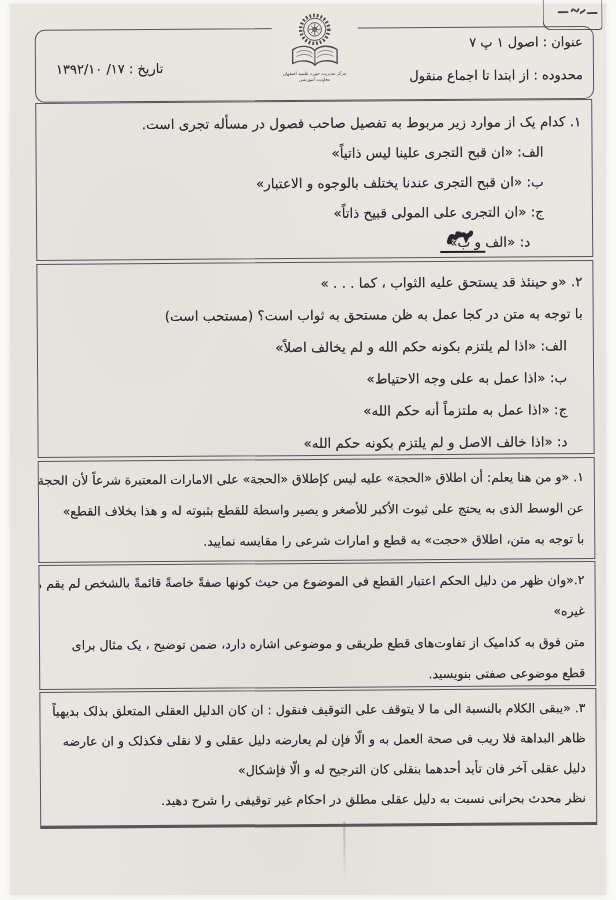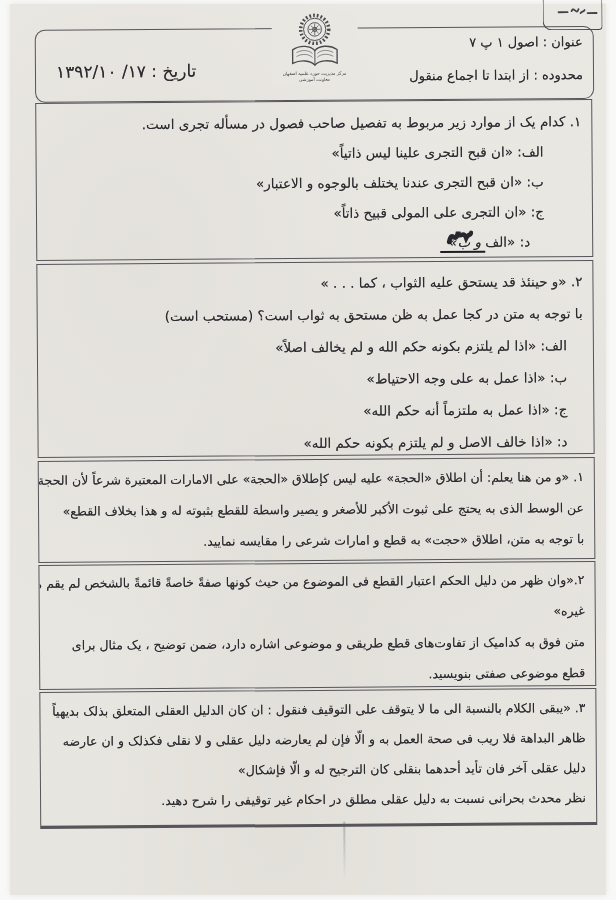--- a/index.html
+++ b/index.html
@@ -25,21 +25,21 @@
   .txt{text-shadow:0 0 .5px rgba(43,43,48,.55);}
 
   
   .header-box{
     position:absolute;left:27px;top:24px;width:557px;height:71px;
     border:1.3px solid #55555a;border-radius:10px;
   }
   .hdr-line{position:absolute;right:10px;white-space:nowrap;font-size:13px;}
   .hdr-title{top:7px;}
   .hdr-scope{top:40px;}
-  .hdr-date{position:absolute;left:18px;top:31px;font-size:17px;white-space:nowrap;}
+  .hdr-date{position:absolute;left:18px;top:31px;font-size:13px;white-space:nowrap;}
   .hdr-date .val{direction:ltr;unicode-bidi:isolate;display:inline-block;margin-left:2px;}
 
   .logo{
     position:absolute;left:50%;top:-18px;transform:translateX(-50%);
     width:86px;padding:2px 0 3px;background:#e9e7e2;
     display:flex;flex-direction:column;align-items:center;z-index:3;
   }
   .logo-cap{font-size:4.5px;line-height:5.5px;color:#3c3c40;letter-spacing:.3px;white-space:nowrap;}
 
   
@@ -69,21 +69,21 @@
   .qbox--1 .opt{line-height:30px;padding:0 48px 0 8px;}
   .qbox--2 .opt{line-height:32px;padding:0 26px 0 8px;}
   .opt--d1{padding-right:62px !important;}
 
   .eline{white-space:nowrap;overflow:hidden;padding:0 10px 0 6px;font-size:12.5px;}
   .qbox--3 .eline{line-height:31px;}
   .qbox--4 .eline{line-height:31px;}
   .qbox--5 .eline{line-height:30px;}
 
   
-  .d-underline{border-bottom:2.6px solid #1d1d26;padding-left:9px;padding-bottom:1px;font-style:italic;}
+  .d-underline{border-bottom:2.6px solid #1d1d26;padding-left:9px;padding-bottom:1px;}
   .scrib{position:relative;display:inline-block;}
   .scrib .ink{position:absolute;right:-3px;top:-2px;pointer-events:none;}
 
   
   .crease{
     position:absolute;left:330px;top:818px;width:2px;height:58px;
     background:linear-gradient(rgba(90,90,95,.35),rgba(90,90,95,0));
   }
 </style>
 </head>

